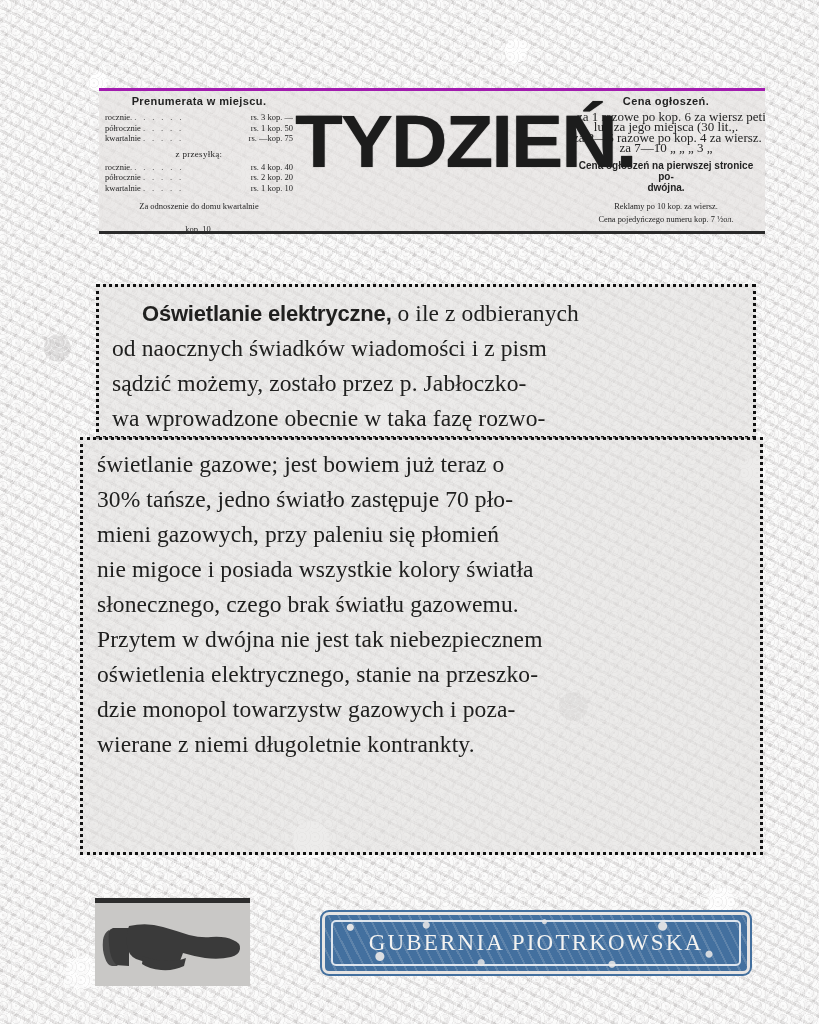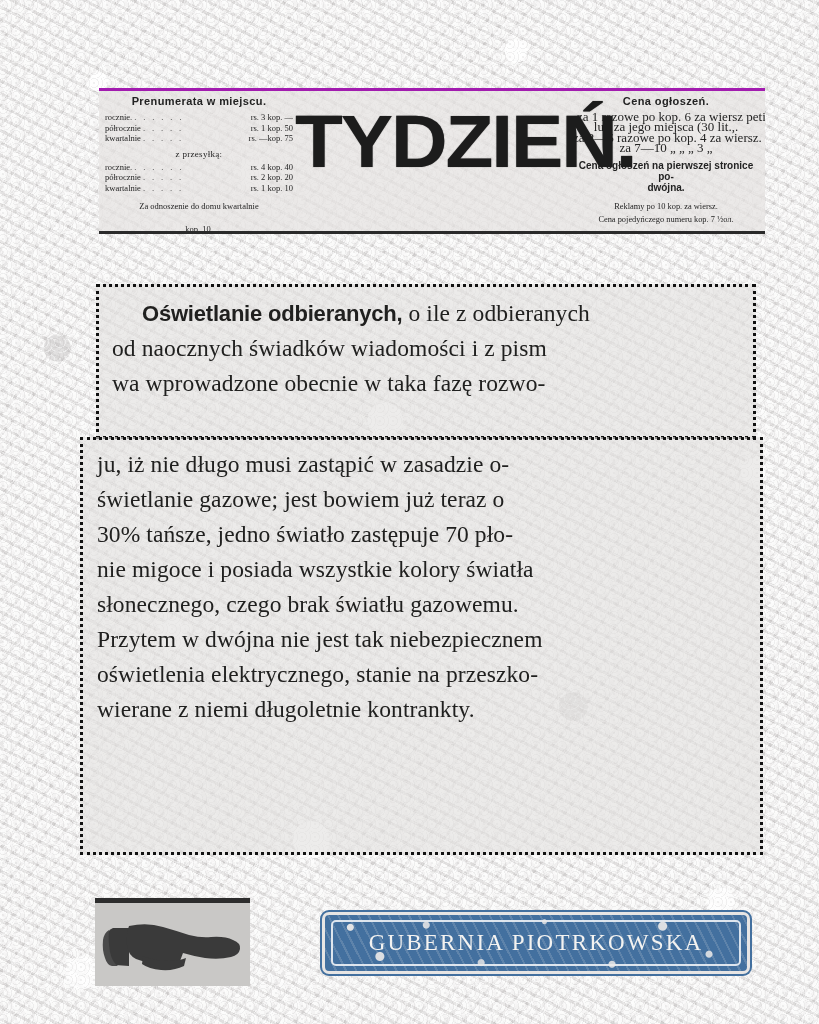--- a/index.html
+++ b/index.html
@@ -214,33 +214,35 @@
 
     <div class="adbold">Cena ogłoszeń na  pierwszej stronice po-</div>
     <div class="adbold" style="margin-top:0">dwójna.</div>
 
     <div class="adfoot">Reklamy po 10 kop. za wiersz.</div>
     <div class="adfoot" style="margin-top:2px">Cena pojedyńczego numeru kop. 7 ½ол.</div>
   </div>
 </div>
 
 <div id="clip-top" class="clip">
-  <div class="ln"><span class="lead">Oświetlanie odbieranych,</span><span> o ile z odbieranych</span></div>
+  <div class="ln"><span class="lead">Oświetlanie elektryczne,</span><span> o ile z odbieranych</span></div>
   <div class="ln">od naocznych świadków  wiadomości i z pism</div>
+  <div class="ln">sądzić  możemy,  zostało przez  p. Jabłoczko-</div>
   <div class="ln">wa wprowadzone obecnie w taka fazę rozwo-</div>
 </div>
 
 <div id="clip-body" class="clip">
-  <div class="ln">ju,  iż nie długo musi  zastąpić w zasadzie o-</div>
   <div class="ln">świetlanie gazowe;  jest  bowiem  już teraz o</div>
   <div class="ln">30%  tańsze,   jedno światło zastępuje 70 pło-</div>
+  <div class="ln">mieni gazowych,  przy  paleniu  się  płomień</div>
   <div class="ln">nie migoce i posiada wszystkie kolory światła</div>
   <div class="ln">słonecznego,  czego brak  światłu  gazowemu.</div>
   <div class="ln">Przytem w dwójna nie jest tak niebezpiecznem</div>
   <div class="ln">oświetlenia elektrycznego, stanie na przeszko-</div>
+  <div class="ln">dzie monopol  towarzystw  gazowych i poza-</div>
   <div class="ln">wierane z niemi długoletnie kontrankty.</div>
 </div>
 
 <div id="manicule">
   <svg width="146" height="72" viewBox="0 0 146 72" aria-hidden="true">
     <g fill="#3a3a3a">
       <path d="M14 16 q-6 2 -7 10 q-1 9 1 18 q2 8 8 9 l14 1 l0 -38 z"></path>
       <path d="M30 14 q18 -4 34 1 q14 4 26 8 q12 3 22 2 q14 -1 22 3 q8 3 7 9 q-1 6 -9 8 q-12 3 -26 1 q-12 -2 -22 -5 l-3 8 q-9 4 -20 3 q-14 -1 -24 -5 q-8 -4 -9 -14 q-1 -12 2 -19 z"></path>
       <path d="M44 44 q12 5 26 5 q10 0 17 -3 l-2 8 q-10 5 -23 4 q-12 -1 -19 -6 z"></path>
     </g>

